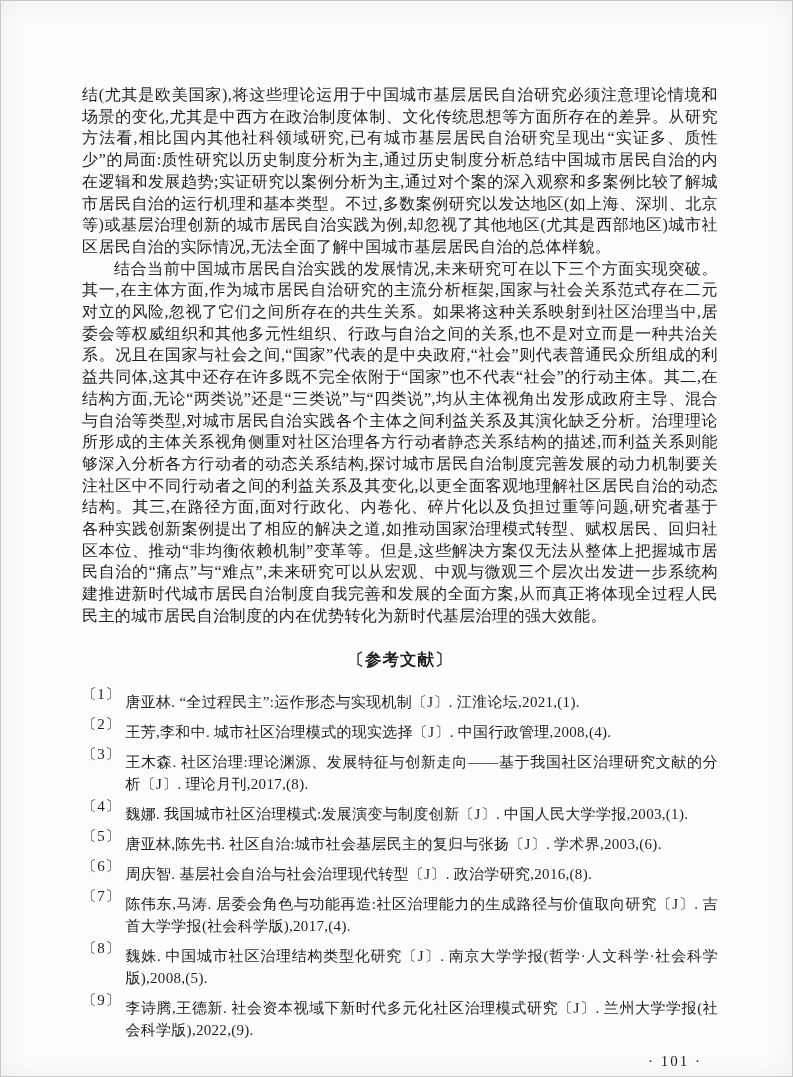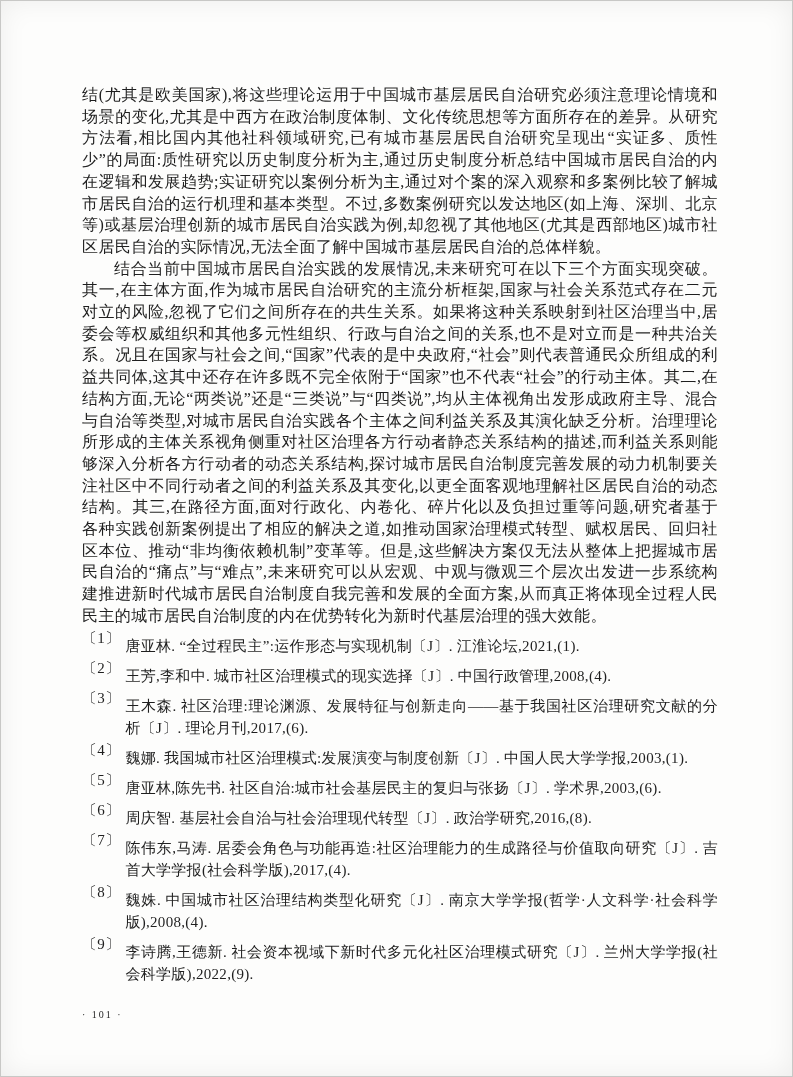--- a/index.html
+++ b/index.html
@@ -57,71 +57,72 @@
   ul.ref-list .ref-label{
     flex:0 0 auto;
     white-space:nowrap;
     padding-right:5px;
   }
   ul.ref-list .ref-text{
     flex:1 1 auto;
     margin-top:8px;
   }
   .page-number{
-    margin-top:24px;
+    margin-top:12px;
     padding-right:16px;
-    text-align:left;
-    font-size:10px;
+    text-align:right;
+    font-size:15px;
     letter-spacing:2px;
   }
 </style>
 </head>
 <body>
 
 <div class="page">
   <div class="content">
 
     <div class="body-text">
       <p>结(尤其是欧美国家),将这些理论运用于中国城市基层居民自治研究必须注意理论情境和场景的变化,尤其是中西方在政治制度体制、文化传统思想等方面所存在的差异。从研究方法看,相比国内其他社科领域研究,已有城市基层居民自治研究呈现出“实证多、质性少”的局面:质性研究以历史制度分析为主,通过历史制度分析总结中国城市居民自治的内在逻辑和发展趋势;实证研究以案例分析为主,通过对个案的深入观察和多案例比较了解城市居民自治的运行机理和基本类型。不过,多数案例研究以发达地区(如上海、深圳、北京等)或基层治理创新的城市居民自治实践为例,却忽视了其他地区(尤其是西部地区)城市社区居民自治的实际情况,无法全面了解中国城市基层居民自治的总体样貌。</p>
       <p class="indent">结合当前中国城市居民自治实践的发展情况,未来研究可在以下三个方面实现突破。其一,在主体方面,作为城市居民自治研究的主流分析框架,国家与社会关系范式存在二元对立的风险,忽视了它们之间所存在的共生关系。如果将这种关系映射到社区治理当中,居委会等权威组织和其他多元性组织、行政与自治之间的关系,也不是对立而是一种共治关系。况且在国家与社会之间,“国家”代表的是中央政府,“社会”则代表普通民众所组成的利益共同体,这其中还存在许多既不完全依附于“国家”也不代表“社会”的行动主体。其二,在结构方面,无论“两类说”还是“三类说”与“四类说”,均从主体视角出发形成政府主导、混合与自治等类型,对城市居民自治实践各个主体之间利益关系及其演化缺乏分析。治理理论所形成的主体关系视角侧重对社区治理各方行动者静态关系结构的描述,而利益关系则能够深入分析各方行动者的动态关系结构,探讨城市居民自治制度完善发展的动力机制要关注社区中不同行动者之间的利益关系及其变化,以更全面客观地理解社区居民自治的动态结构。其三,在路径方面,面对行政化、内卷化、碎片化以及负担过重等问题,研究者基于各种实践创新案例提出了相应的解决之道,如推动国家治理模式转型、赋权居民、回归社区本位、推动“非均衡依赖机制”变革等。但是,这些解决方案仅无法从整体上把握城市居民自治的“痛点”与“难点”,未来研究可以从宏观、中观与微观三个层次出发进一步系统构建推进新时代城市居民自治制度自我完善和发展的全面方案,从而真正将体现全过程人民民主的城市居民自治制度的内在优势转化为新时代基层治理的强大效能。</p>
     </div>
 
+    <div class="ref-title">〔参考文献〕</div>
 
     <ul class="ref-list">
       <li>
         <span class="ref-label">〔1〕</span>
         <span class="ref-text">唐亚林. “全过程民主”:运作形态与实现机制〔J〕. 江淮论坛,2021,(1).</span>
       </li>
       <li>
         <span class="ref-label">〔2〕</span>
         <span class="ref-text">王芳,李和中. 城市社区治理模式的现实选择〔J〕. 中国行政管理,2008,(4).</span>
       </li>
       <li>
         <span class="ref-label">〔3〕</span>
-        <span class="ref-text">王木森. 社区治理:理论渊源、发展特征与创新走向——基于我国社区治理研究文献的分析〔J〕. 理论月刊,2017,(6).</span>
+        <span class="ref-text">王木森. 社区治理:理论渊源、发展特征与创新走向——基于我国社区治理研究文献的分析〔J〕. 理论月刊,2017,(8).</span>
       </li>
       <li>
         <span class="ref-label">〔4〕</span>
         <span class="ref-text">魏娜. 我国城市社区治理模式:发展演变与制度创新〔J〕. 中国人民大学学报,2003,(1).</span>
       </li>
       <li>
         <span class="ref-label">〔5〕</span>
         <span class="ref-text">唐亚林,陈先书. 社区自治:城市社会基层民主的复归与张扬〔J〕. 学术界,2003,(6).</span>
       </li>
       <li>
         <span class="ref-label">〔6〕</span>
         <span class="ref-text">周庆智. 基层社会自治与社会治理现代转型〔J〕. 政治学研究,2016,(8).</span>
       </li>
       <li>
         <span class="ref-label">〔7〕</span>
         <span class="ref-text">陈伟东,马涛. 居委会角色与功能再造:社区治理能力的生成路径与价值取向研究〔J〕. 吉首大学学报(社会科学版),2017,(4).</span>
       </li>
       <li>
         <span class="ref-label">〔8〕</span>
-        <span class="ref-text">魏姝. 中国城市社区治理结构类型化研究〔J〕. 南京大学学报(哲学·人文科学·社会科学版),2008,(4).</span>
+        <span class="ref-text">魏姝. 中国城市社区治理结构类型化研究〔J〕. 南京大学学报(哲学·人文科学·社会科学版),2008,(5).</span>
       </li>
       <li>
         <span class="ref-label">〔9〕</span>
         <span class="ref-text">李诗腾,王德新. 社会资本视域下新时代多元化社区治理模式研究〔J〕. 兰州大学学报(社会科学版),2022,(9).</span>
       </li>
     </ul>
 
     <div class="page-number">· 101 ·</div>
 
   </div>

